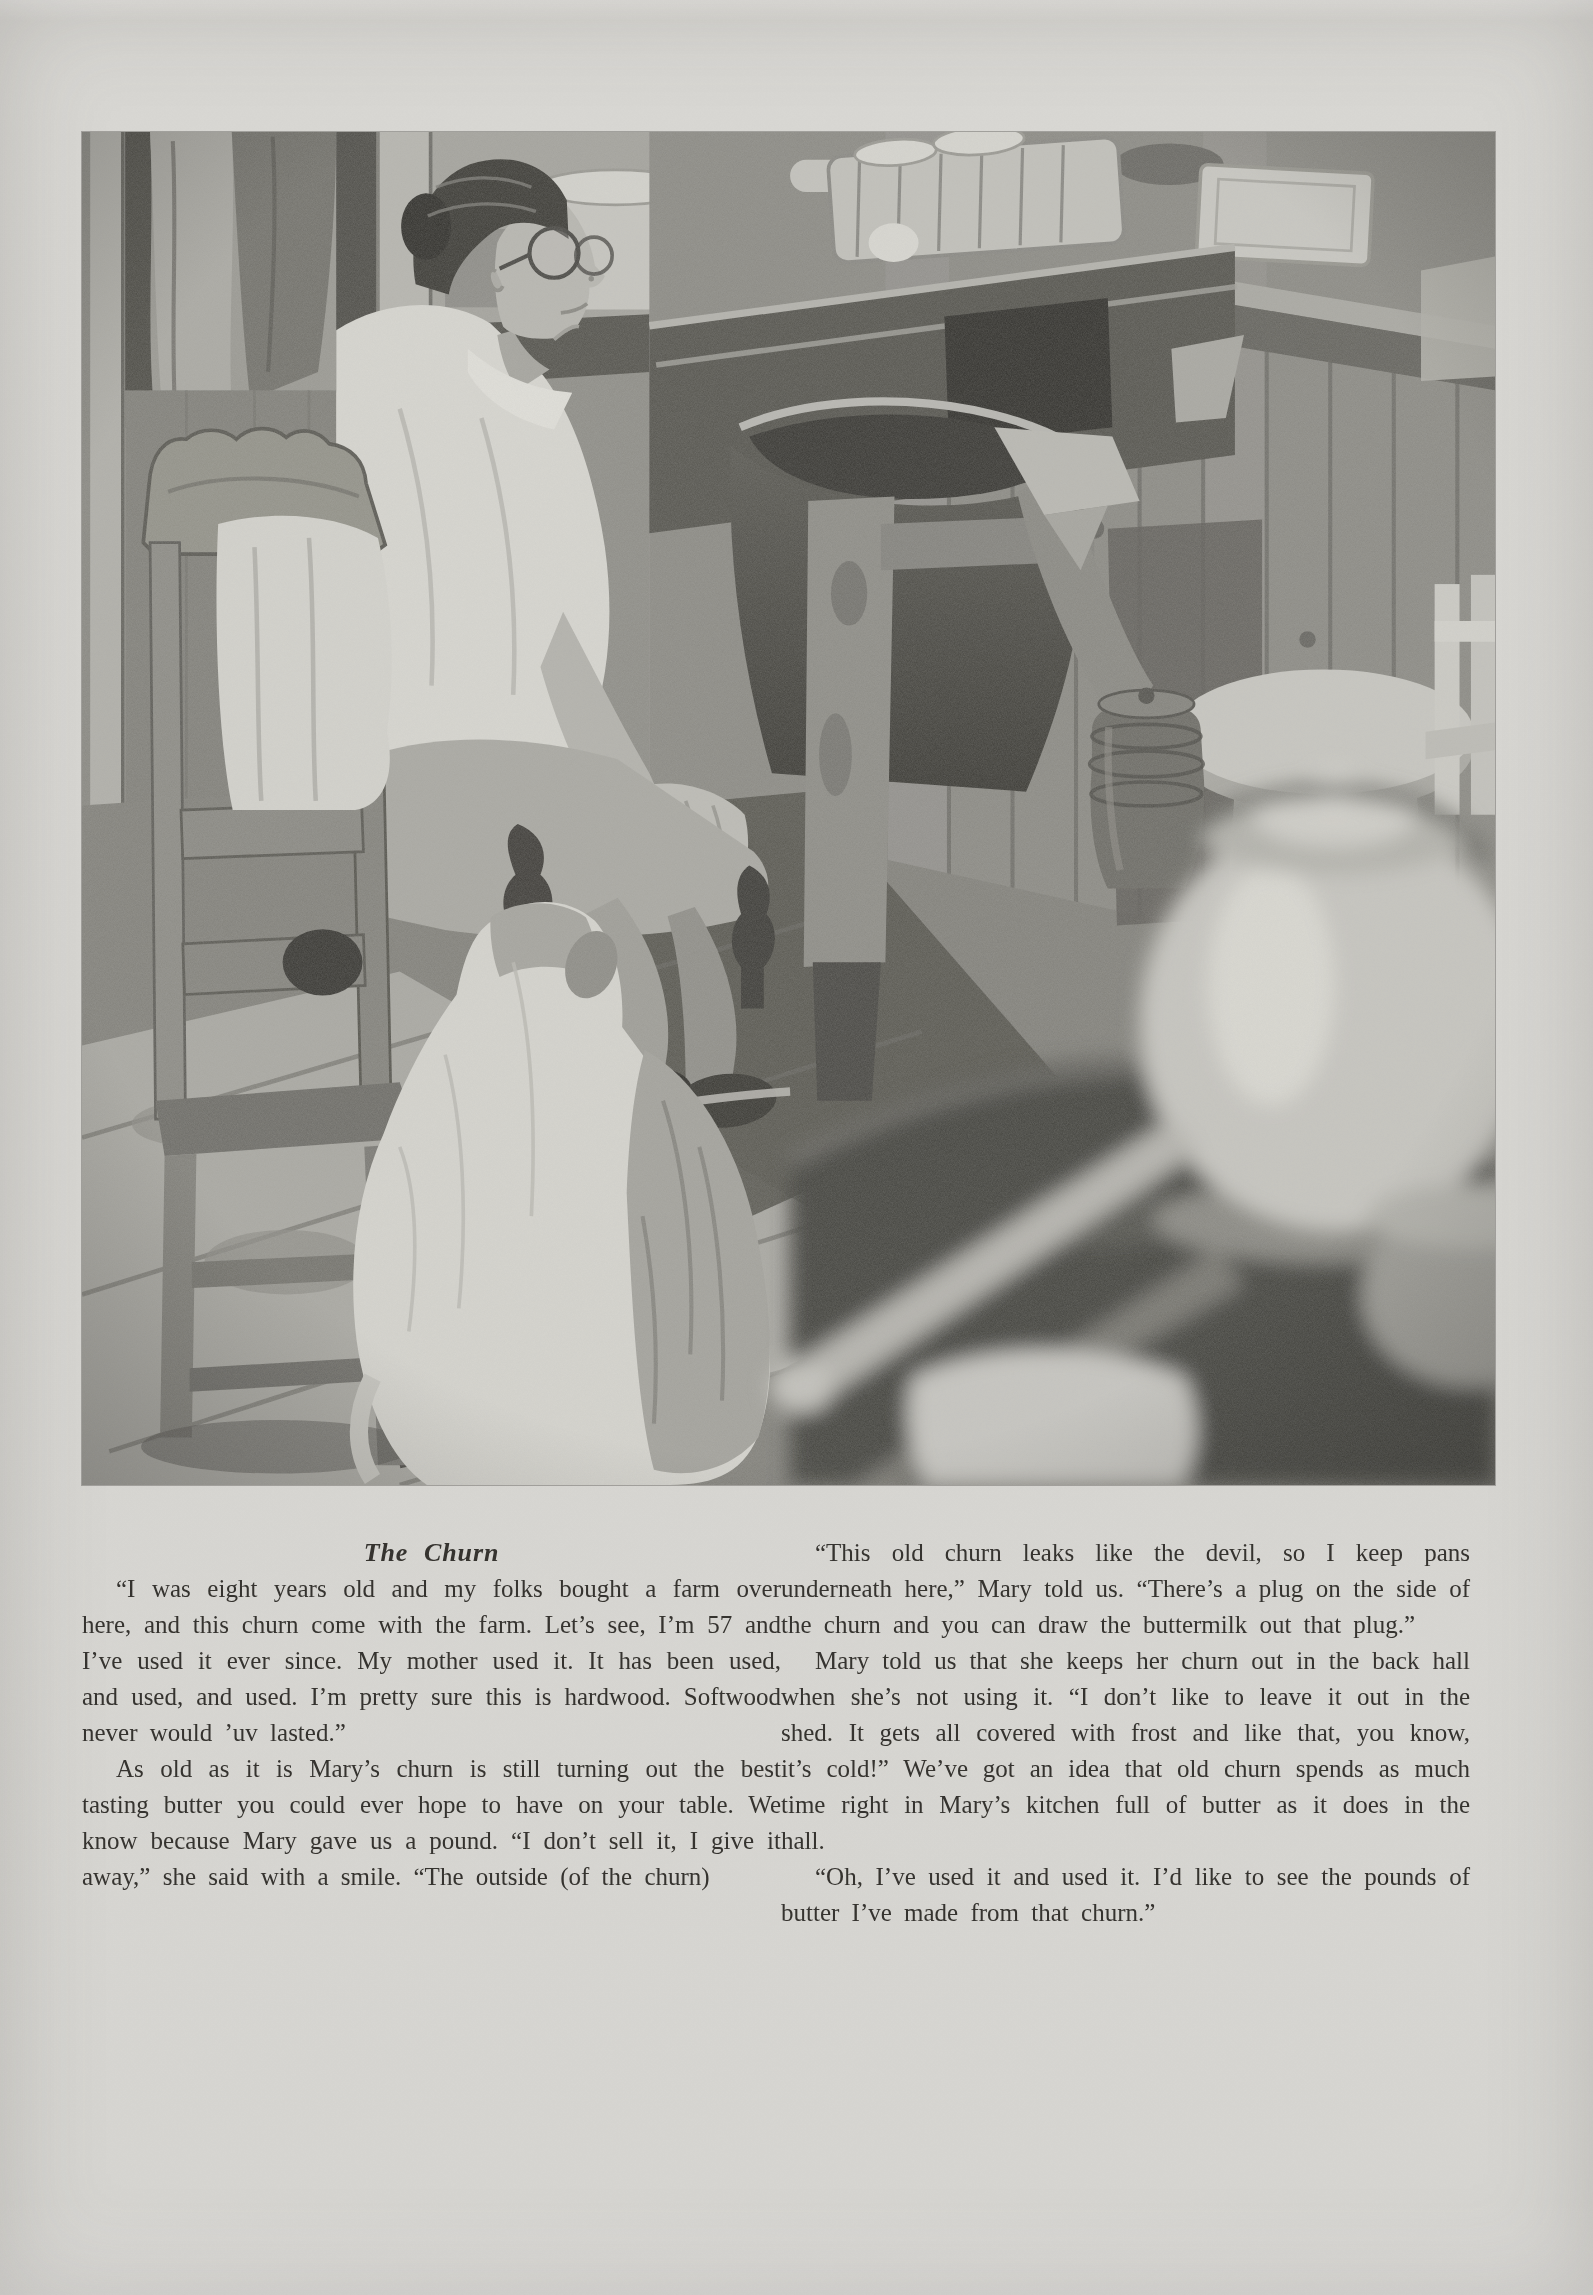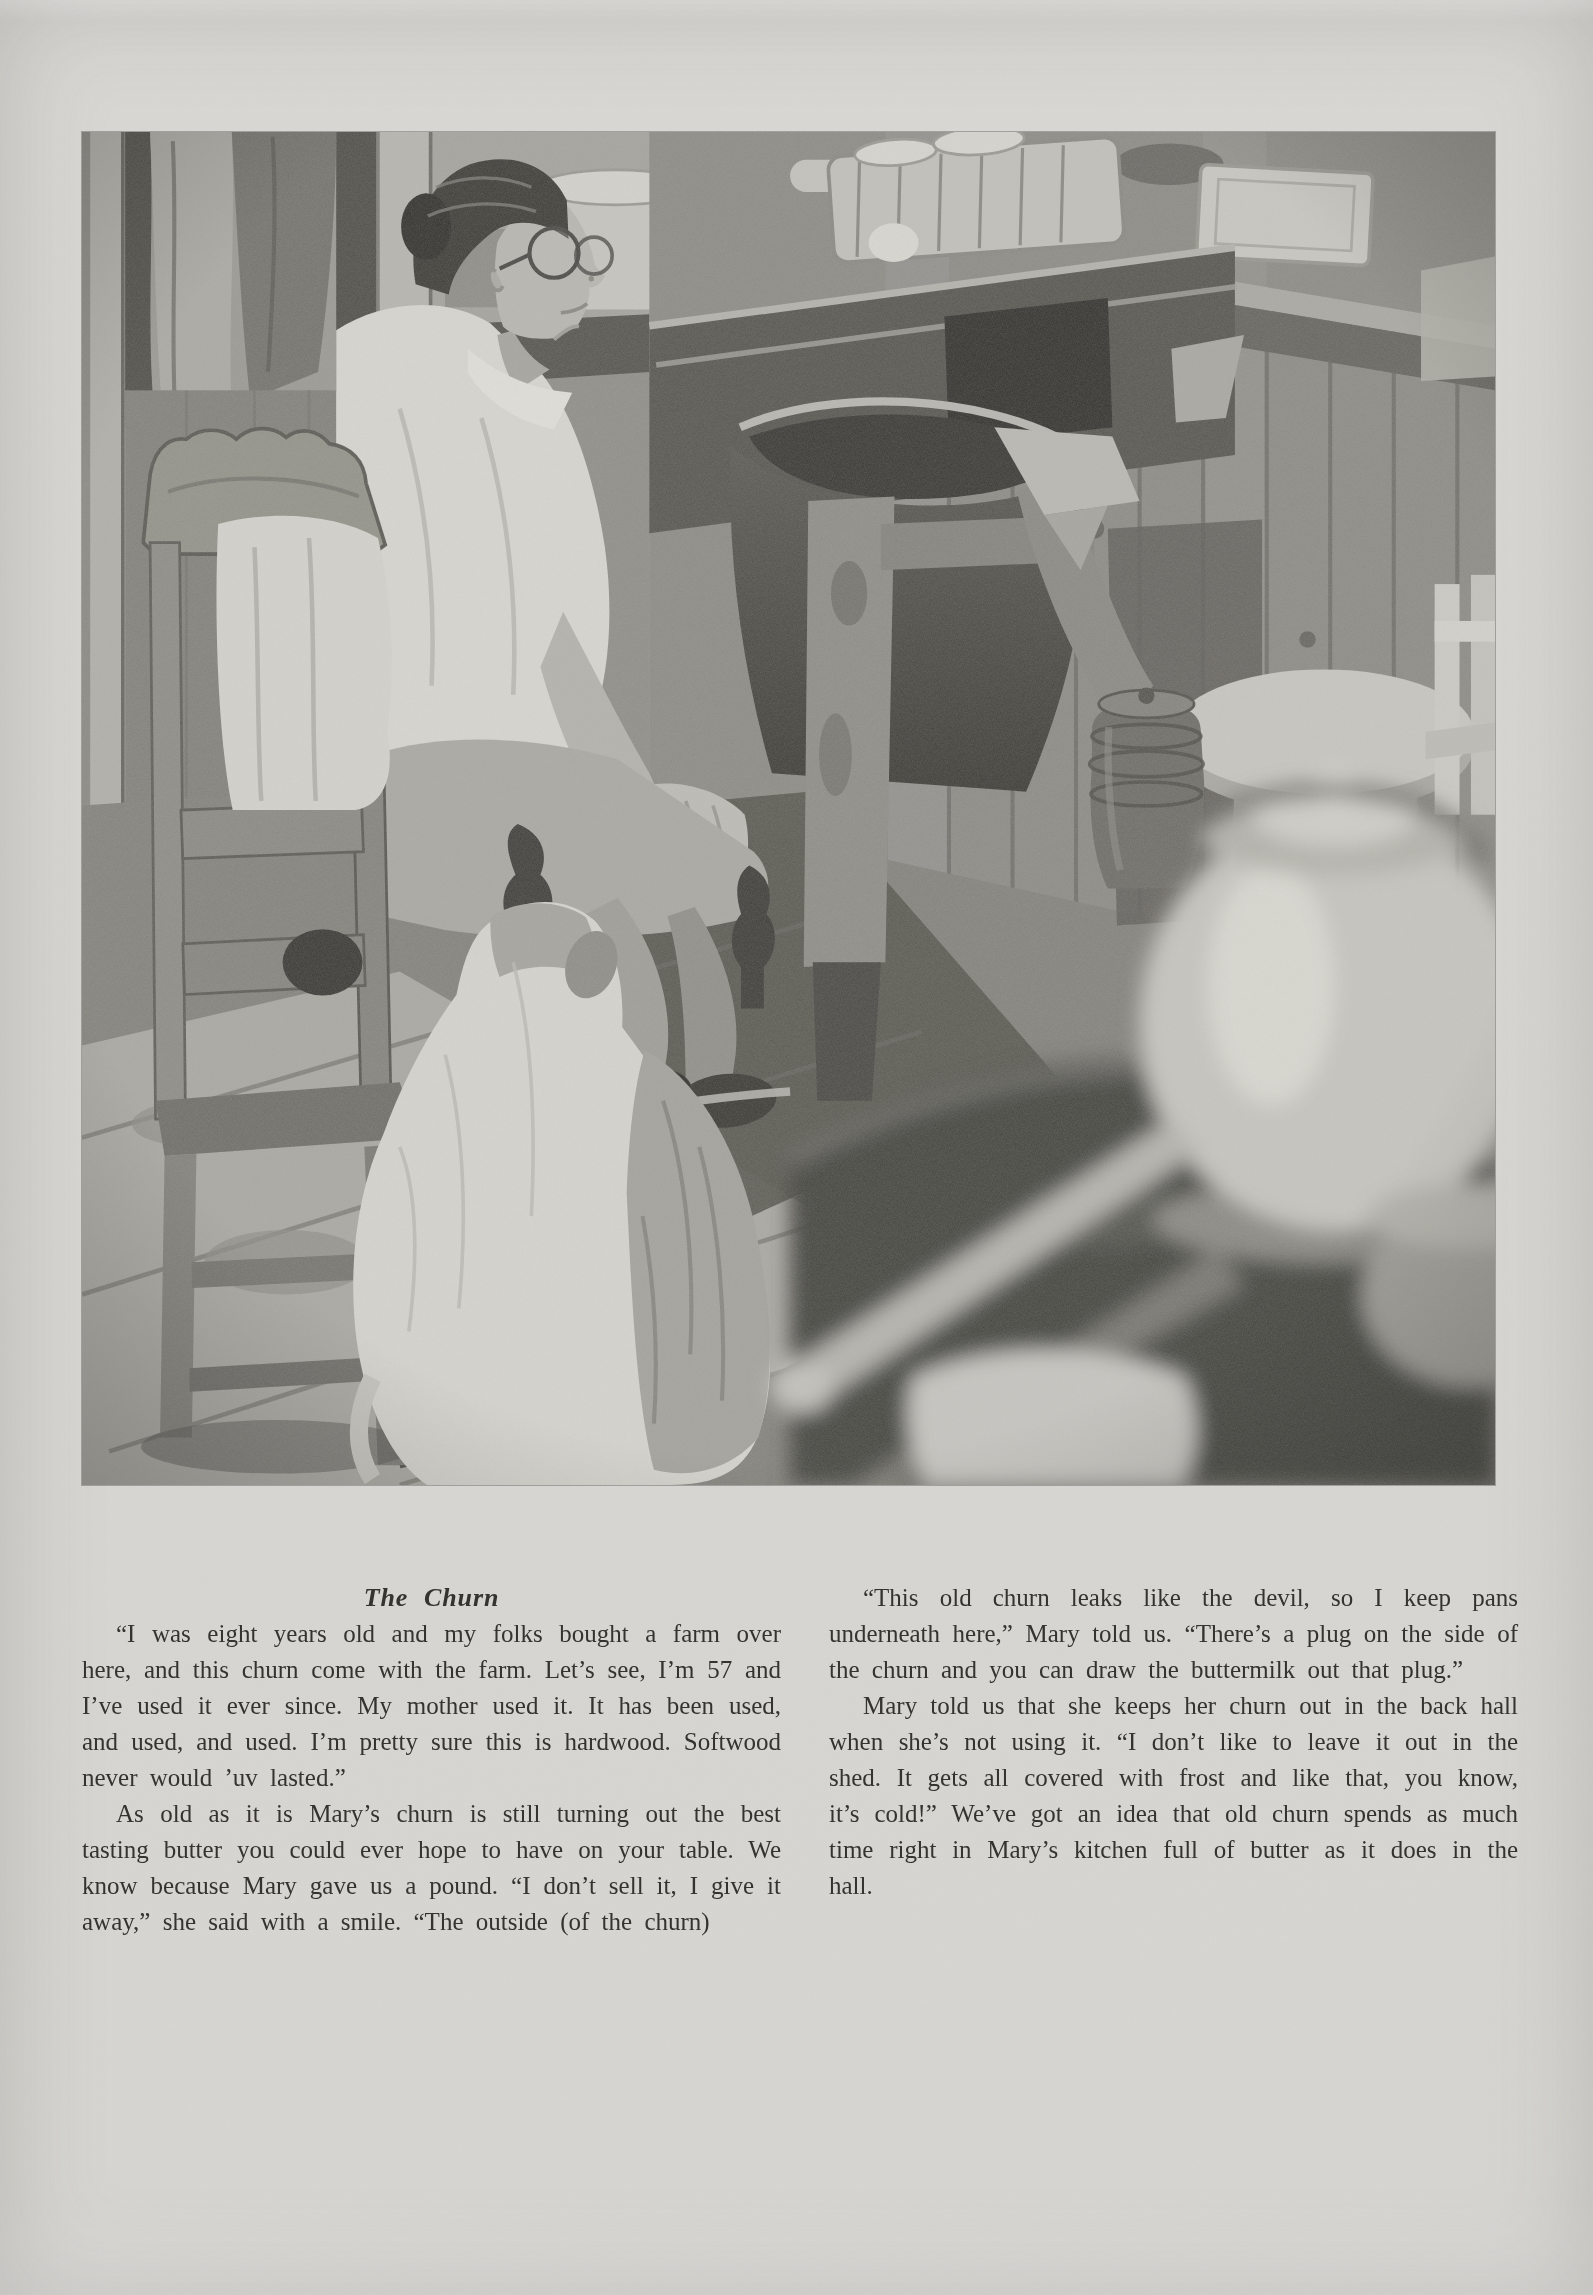--- a/index.html
+++ b/index.html
@@ -5,21 +5,21 @@
 <style>
   html,body{margin:0;padding:0;}
   body{width:1594px;height:2295px;background:#d8d7d3;}
   .page{position:relative;width:1594px;height:2295px;overflow:hidden;
         background:linear-gradient(180deg,#e6e5e2 0,#d8d7d3 20.7px,#d6d5d1 96%,#dedddA 100%);
         box-shadow:inset 0 0 101px rgba(98,95,90,.25);
         font-family:"Liberation Serif","DejaVu Serif",serif;color:#34322e;}
   .photo{position:absolute;left:82px;top:132px;width:1413px;height:1353px;margin:0;
          outline:0.5px solid rgba(60,58,54,.35);background:#9a9993;}
   .photo svg{display:block;width:100%;height:100%;}
-  .article{position:absolute;left:82px;top:1580px;width:1436px;display:flex;justify-content:space-between;}
+  .article{position:absolute;left:82px;top:1535px;width:1436px;display:flex;}
   .col{width:699px;font-size:25px;line-height:36px;text-align:justify;word-spacing:6px;
        text-rendering:optimizeLegibility;}
   .col-right{width:689px;}
   .title{font-size:26px;line-height:36px;font-weight:bold;font-style:italic;text-align:center;
          margin:0;letter-spacing:0.9px;word-spacing:8.3px;}
   .para{margin:0;text-indent:34px;}
   .para.cont{text-indent:0;}
   .folio{position:absolute;left:0;right:0;top:2175px;text-align:center;font-size:25px;line-height:27.5px;}
   .page-grain{position:absolute;left:0;top:0;width:100%;height:100%;pointer-events:none;opacity:.45;}
 </style>
@@ -314,20 +314,21 @@
 
   <main class="article">
     <section class="col col-left">
       <h1 class="title">The Churn</h1>
       <p class="para">“I was eight years old and my folks bought a farm over here, and this churn come with the farm. Let’s see, I’m 57 and I’ve used it ever since. My mother used it. It has been used, and used, and used. I’m pretty sure this is hardwood. Softwood never would ’uv lasted.”</p>
       <p class="para">As old as it is Mary’s churn is still turning out the best tasting butter you could ever hope to have on your table. We know because Mary gave us a pound. “I don’t sell it, I give it away,” she said with a smile. “The outside (of the churn)</p>
     </section>
     <section class="col col-right">
       <p class="para">“This old churn leaks like the devil, so I keep pans underneath here,” Mary told us. “There’s a plug on the side of the churn and you can draw the buttermilk out that plug.”</p>
       <p class="para">Mary told us that she keeps her churn out in the back hall when she’s not using it. “I don’t like to leave it out in the shed. It gets all covered with frost and like that, you know, it’s cold!” We’ve got an idea that old churn spends as much time right in Mary’s kitchen full of butter as it does in the hall.</p>
+      <p class="para">“Oh, I’ve used it and used it. I’d like to see the pounds of butter I’ve made from that churn.”</p>
     </section>
   </main>
 
 
   <svg class="page-grain" xmlns="http://www.w3.org/2000/svg" viewBox="0 0 3471 5000" width="1594" height="2295">
     <filter id="paperNoise">
       <feTurbulence type="fractalNoise" baseFrequency="0.8" numOctaves="2" seed="4"></feTurbulence>
       <feColorMatrix type="matrix" values="0 0 0 0 0.45  0 0 0 0 0.44  0 0 0 0 0.42  0 0 0 0.06 0"></feColorMatrix>
     </filter>
     <rect width="100%" height="100%" filter="url(#paperNoise)"></rect>

